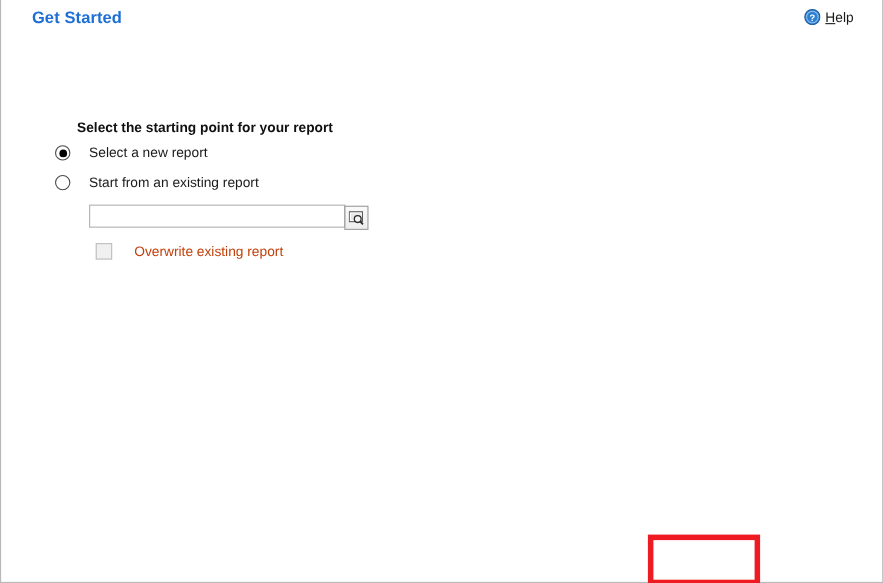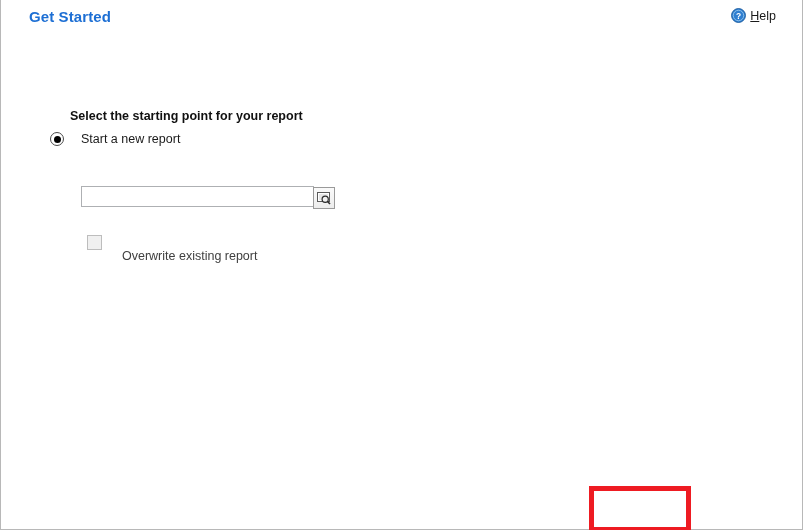--- a/index.html
+++ b/index.html
@@ -171,23 +171,22 @@
     width: 15px;
     height: 15px;
     box-sizing: border-box;
     border: 1px solid #bdbdbd;
     background: #f0f0f0;
     flex: 0 0 auto;
   }
   .check-label {
     margin-left: 20px;
     font-size: 12.5px;
-    color: #404040;
+    color: #c2410c;
     white-space: nowrap;
-    margin-top: 28px;
   }
 
   
   .footer {
     position: absolute;
     left: 0;
     right: 0;
     bottom: 0;
     height: 46px;
   }
@@ -220,23 +219,27 @@
       </svg>
     </span>
     <span class="help-text"><span class="accel">H</span><span>elp</span></span>
   </div>
 
 
   <div class="group-label">Select the starting point for your report</div>
 
   <div class="option-row opt1">
     <span class="radio checked"></span>
-    <span class="option-label">Start a new report</span>
-  </div>
-
+    <span class="option-label">Select a new report</span>
+  </div>
+
+  <div class="option-row opt2">
+    <span class="radio"></span>
+    <span class="option-label">Start from an existing report</span>
+  </div>
 
   <div class="field-wrap">
     <input class="report-input" type="text" value="" placeholder="" style="">
     <button class="browse-btn">
       <span>
         <svg width="14" height="14" viewBox="0 0 14 14" xmlns="http://www.w3.org/2000/svg">
           <rect x="0.5" y="1.5" width="12" height="9" fill="#ffffff" stroke="#5a5a5a" stroke-width="1"></rect>
           <rect x="2" y="3" width="9" height="6" fill="#e8e8e8"></rect>
           <circle cx="8.2" cy="8.2" r="3.1" fill="#f2f2f2" stroke="#2b2b2b" stroke-width="1.2"></circle>
           <line x1="10.5" y1="10.5" x2="13" y2="13" stroke="#2b2b2b" stroke-width="1.6"></line>

